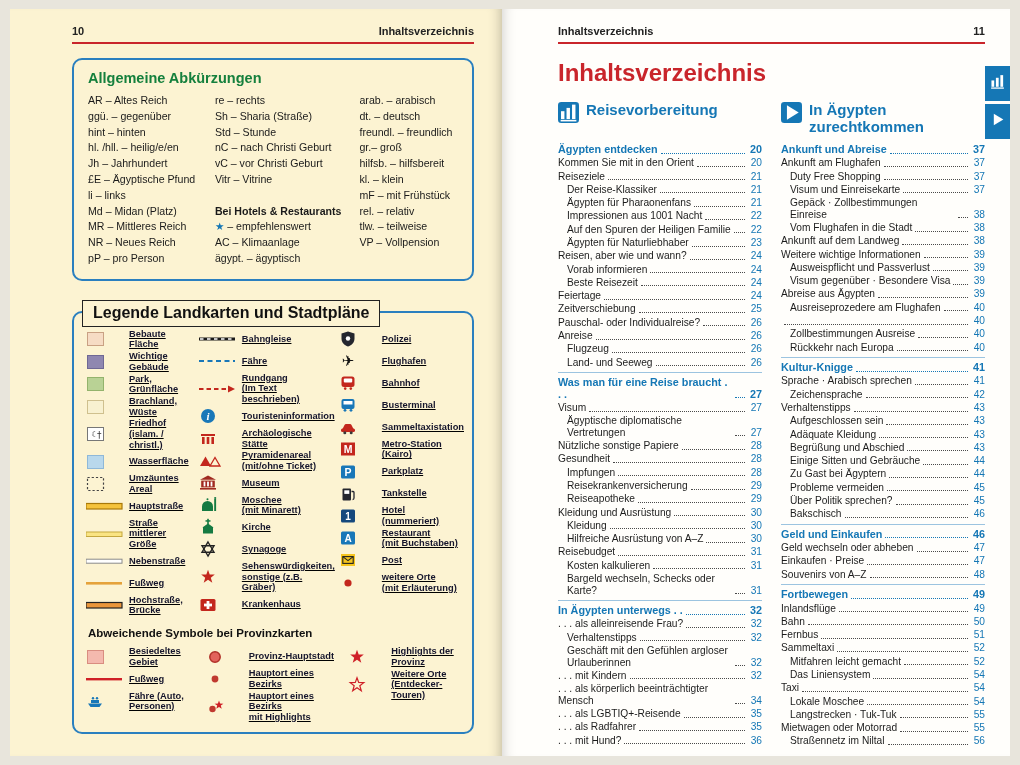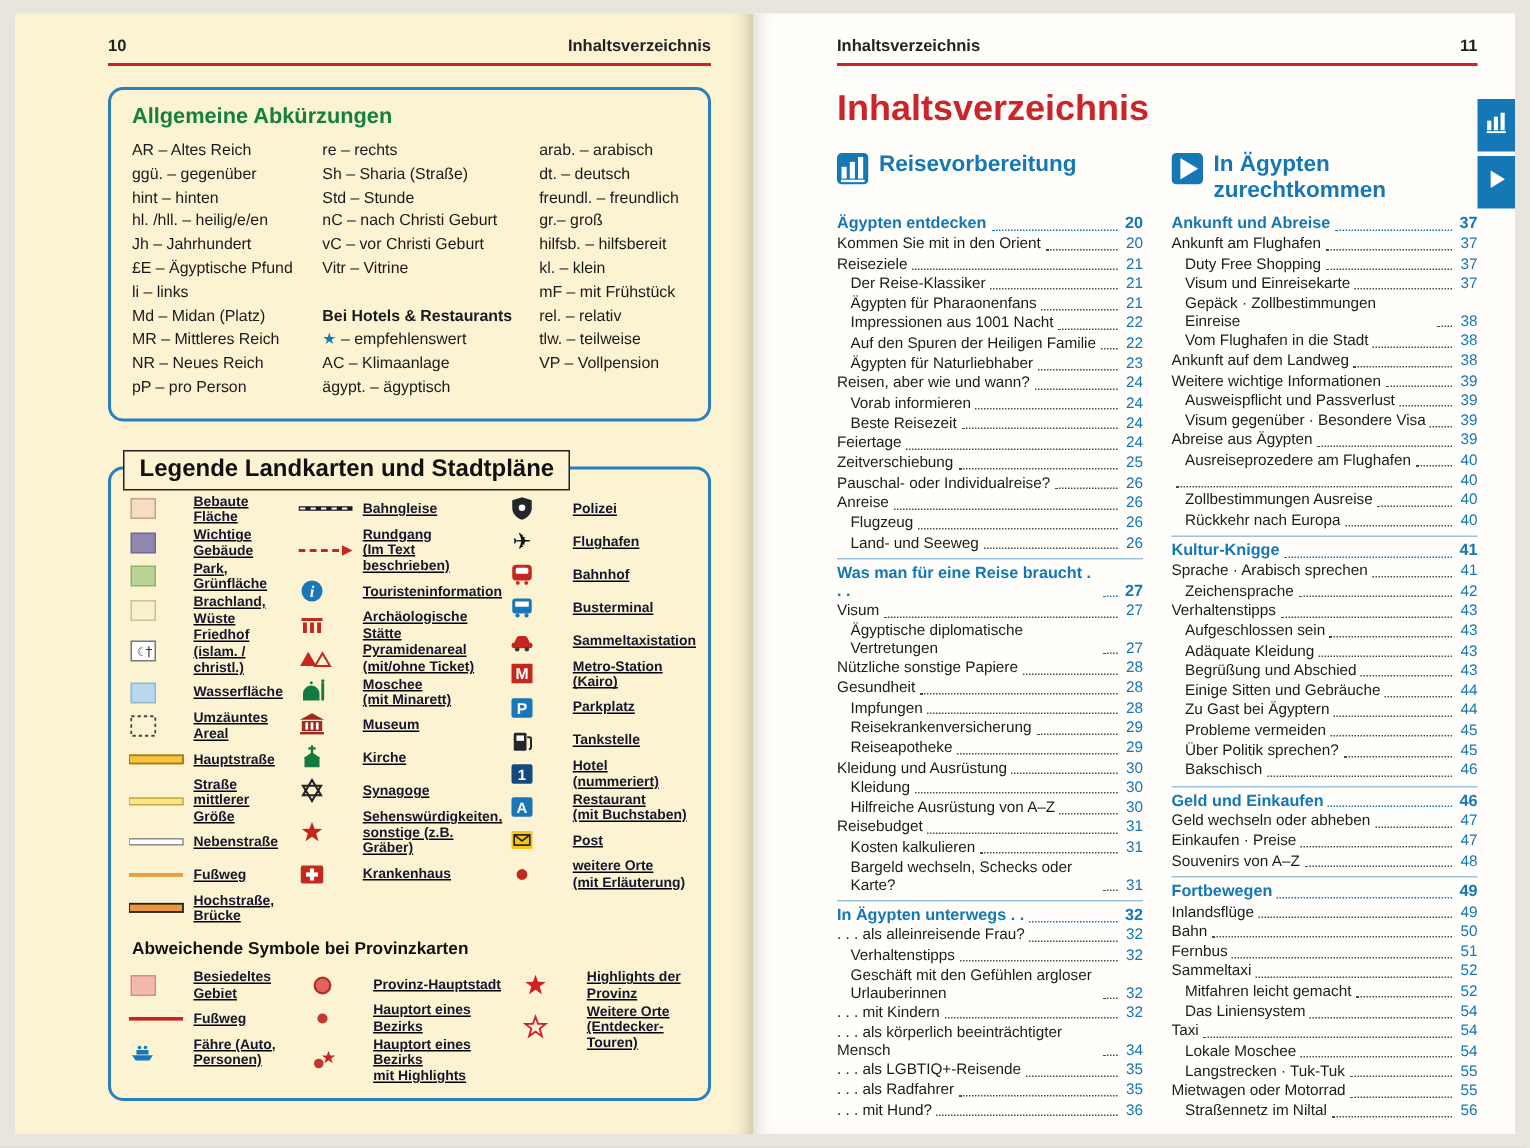--- a/index.html
+++ b/index.html
@@ -210,20 +210,28 @@
                   <svg width="38" height="18" viewBox="0 0 38 18">
                     <line x1="0" y1="9" x2="36" y2="9" stroke="#1a1a1a" stroke-width="3"></line>
                     <line x1="1" y1="9" x2="36" y2="9" stroke="#fff" stroke-width="1.4" stroke-dasharray="3.5 3.5"></line>
                   </svg>
                 </span>
                 <span class="lg-label">Bahngleise</span>
               </div>
               <div class="lg-row">
                 <span class="lg-sym">
                   <svg width="38" height="18" viewBox="0 0 38 18">
+                    <line x1="0" y1="9" x2="36" y2="9" stroke="#1877b8" stroke-width="2.2" stroke-dasharray="5 3.5"></line>
+                  </svg>
+                </span>
+                <span class="lg-label">Fähre</span>
+              </div>
+              <div class="lg-row">
+                <span class="lg-sym">
+                  <svg width="38" height="18" viewBox="0 0 38 18">
                     <line x1="0" y1="9" x2="29" y2="9" stroke="#c3271d" stroke-width="2" stroke-dasharray="4.5 3"></line>
                     <polygon points="29,5.5 36,9 29,12.5" fill="#c3271d"></polygon>
                   </svg>
                 </span>
                 <span class="lg-label">Rundgang
 (Im Text beschrieben)</span>
               </div>
               <div class="lg-row">
                 <span class="lg-sym">
                   <svg width="38" height="18" viewBox="0 0 38 18">
@@ -246,45 +254,45 @@
               </div>
               <div class="lg-row">
                 <span class="lg-sym">
                   <svg width="38" height="18" viewBox="0 0 38 18">
                     <polygon points="1,14 6.5,4.5 12,14" fill="#c3271d"></polygon>
                     <polygon points="11,14 16,5.5 21,14" fill="none" stroke="#c3271d" stroke-width="1.3"></polygon>
                   </svg>
                 </span>
                 <span class="lg-label">Pyramidenareal
 (mit/ohne Ticket)</span>
-              </div>
-              <div class="lg-row">
-                <span class="lg-sym">
-                  <svg width="38" height="18" viewBox="0 0 38 18">
-                    <path d="M3 15 V10.5 a5.5 5.5 0 0 1 11 0 V15 Z" fill="#157a42"></path>
-                    <rect x="15.2" y="3" width="1.9" height="12" fill="#157a42"></rect>
-                    <circle cx="16.2" cy="2" r="1.1" fill="#157a42"></circle>
-                    <circle cx="8.5" cy="3.2" r="1" fill="#157a42"></circle>
-                  </svg>
-                </span>
-                <span class="lg-label">Moschee
-(mit Minarett)</span>
               </div>
               <div class="lg-row">
                 <span class="lg-sym">
                   <svg width="38" height="18" viewBox="0 0 38 18">
                     <polygon points="9,1.5 17,5.8 1,5.8" fill="#a02a20"></polygon>
                     <rect x="2.2" y="6.6" width="13.6" height="6.8" fill="#a02a20"></rect>
                     <rect x="4.6" y="7.6" width="1.8" height="4.8" fill="#fff"></rect>
                     <rect x="8.1" y="7.6" width="1.8" height="4.8" fill="#fff"></rect>
                     <rect x="11.6" y="7.6" width="1.8" height="4.8" fill="#fff"></rect>
                     <rect x="1" y="14" width="16" height="1.6" fill="#a02a20"></rect>
                   </svg>
                 </span>
                 <span class="lg-label">Museum</span>
+              </div>
+              <div class="lg-row">
+                <span class="lg-sym">
+                  <svg width="38" height="18" viewBox="0 0 38 18">
+                    <path d="M3 15 V10.5 a5.5 5.5 0 0 1 11 0 V15 Z" fill="#157a42"></path>
+                    <rect x="15.2" y="3" width="1.9" height="12" fill="#157a42"></rect>
+                    <circle cx="16.2" cy="2" r="1.1" fill="#157a42"></circle>
+                    <circle cx="8.5" cy="3.2" r="1" fill="#157a42"></circle>
+                  </svg>
+                </span>
+                <span class="lg-label">Moschee
+(mit Minarett)</span>
               </div>
               <div class="lg-row">
                 <span class="lg-sym">
                   <svg width="38" height="18" viewBox="0 0 38 18">
                     <rect x="4" y="9" width="10" height="6.5" fill="#157a42"></rect>
                     <polygon points="3.4,9.4 9,5.5 14.6,9.4" fill="#157a42"></polygon>
                     <rect x="8.2" y="0.8" width="1.6" height="5.8" fill="#157a42"></rect>
                     <rect x="6.5" y="2.2" width="5" height="1.5" fill="#157a42"></rect>
                   </svg>
                 </span>

